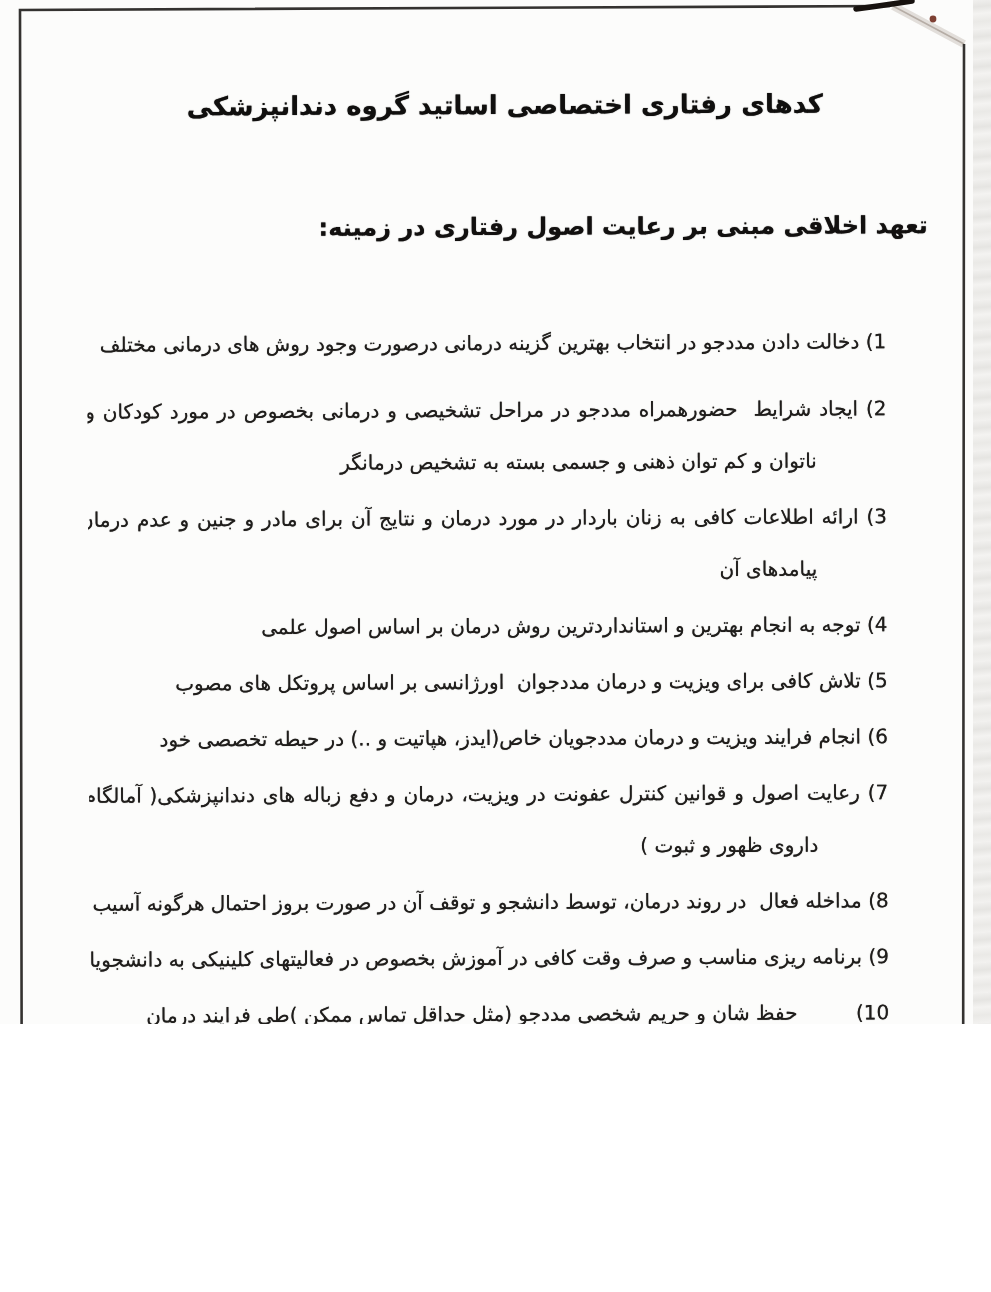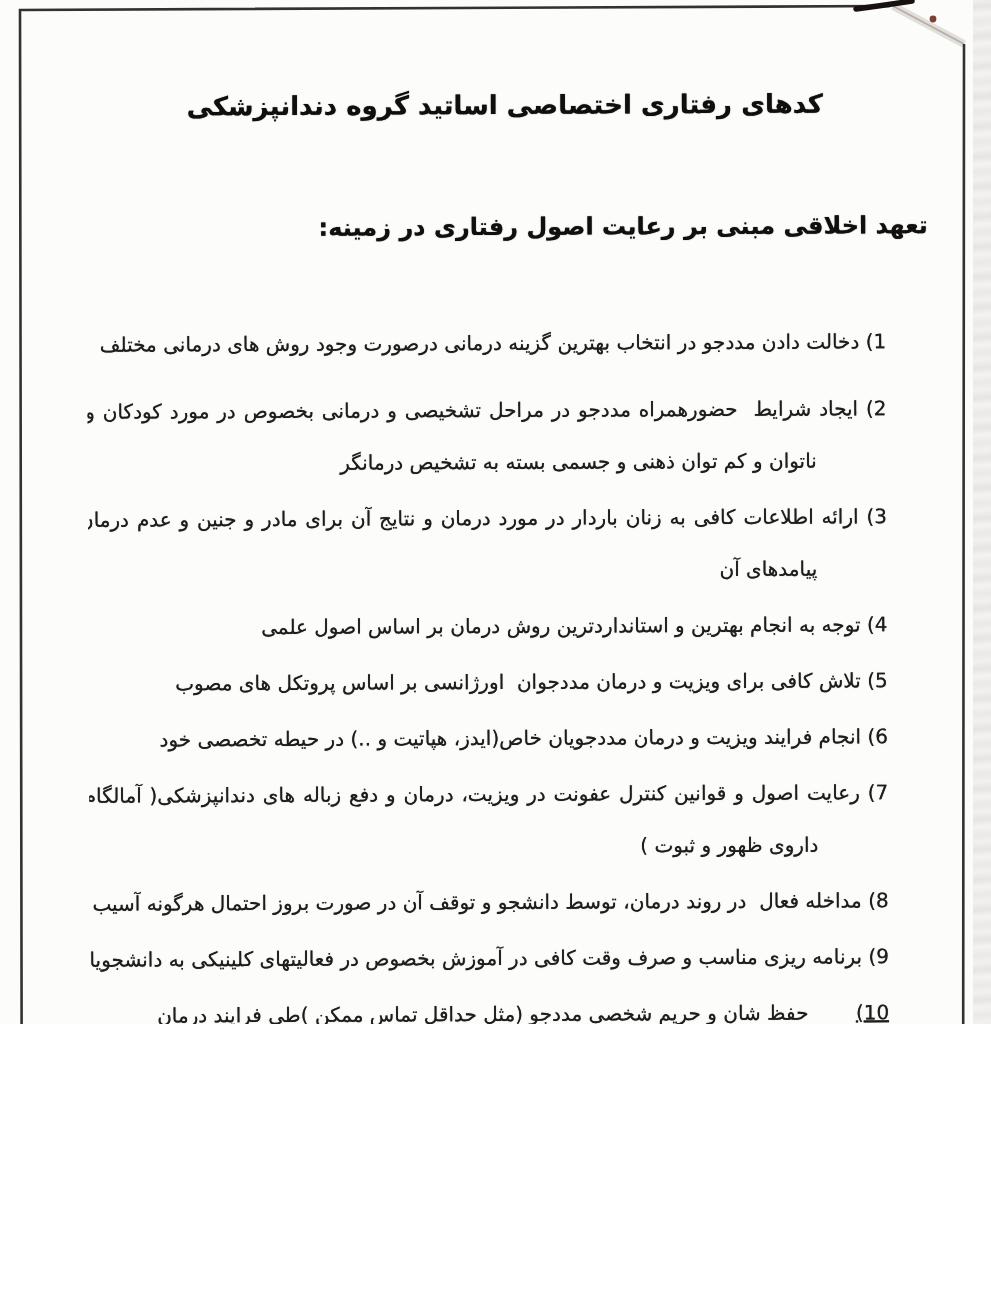--- a/index.html
+++ b/index.html
@@ -41,21 +41,21 @@
   .line {
     line-height:52px; font-size:20px; text-align:right;
     white-space:nowrap; overflow:hidden;
     text-shadow:0 0 0.7px rgba(31,29,27,0.85);
   }
   .line.justify {
     text-align:justify; text-align-last:justify; word-spacing:1.5px;
   }
   .line.cont { padding-right:70px; }
   .num { white-space:nowrap; }
-  .num.gapped { margin-left:41px;text-decoration:underline; }
+  .num.gapped { margin-left:52px; }
 </style>
 </head>
 <body>
 
 <div class="page">
 
   <div class="scan-edge"></div>
 
   <svg class="frame-svg" viewBox="0 0 991 1292">
 

